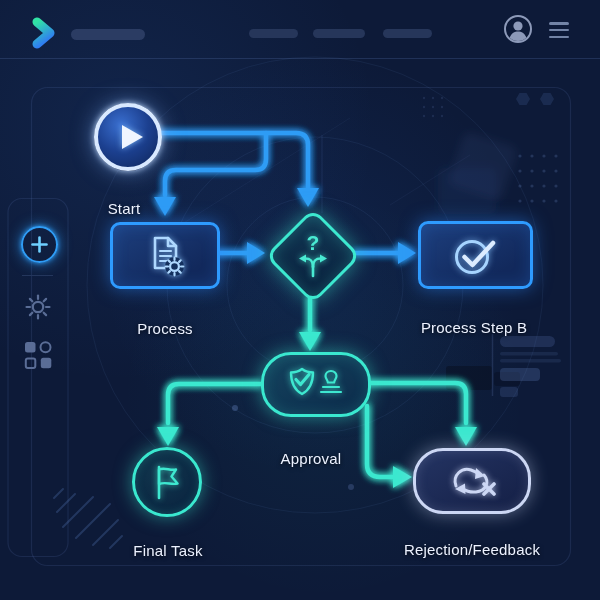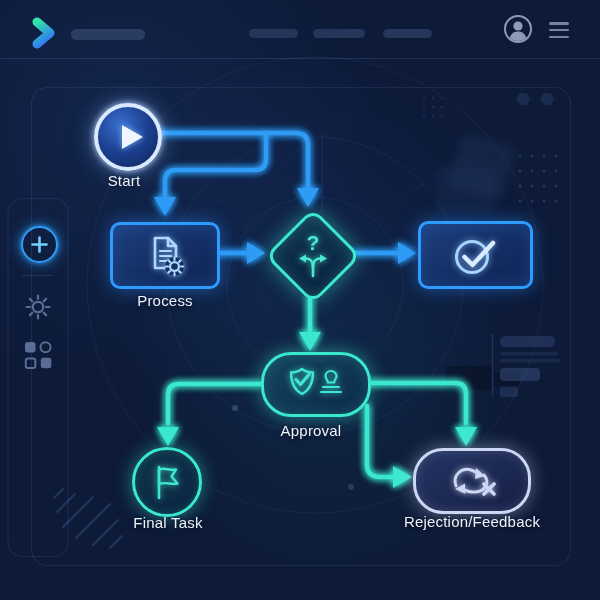--- a/index.html
+++ b/index.html
@@ -55,21 +55,21 @@
     border:3px solid #3ae8cf;background:radial-gradient(circle at 40% 35%,#11374e,#0a2440 75%);
     box-shadow:0 0 18px rgba(58,232,207,.5),inset 0 0 10px rgba(58,232,207,.22);}
   #n-reject{left:413px;top:448px;width:112px;height:60px;border-radius:30px;
     border:3px solid #ccd7f4;background:linear-gradient(150deg,#243463,#141f45);
     box-shadow:0 0 18px rgba(200,212,245,.45),inset 0 0 12px rgba(200,212,245,.18);}
   .icon-glow-b{filter:drop-shadow(0 0 3px rgba(140,200,255,.8));}
   .icon-glow-c{filter:drop-shadow(0 0 3px rgba(70,235,210,.8));}
   .icon-glow-w{filter:drop-shadow(0 0 3px rgba(205,215,245,.8));}
   
   .lbl{position:absolute;z-index:4;color:#edf2ff;font-size:15px;letter-spacing:.2px;
-    text-align:center;text-shadow:0 1px 4px rgba(0,0,0,.75);}
+    text-align:center;text-shadow:0 1px 4px rgba(0,0,0,.75);margin-top:28px;}
 </style>
 </head>
 <body>
 
 <div id="app">
 
   <svg id="bgdeco" width="600" height="600">
     <defs>
       <filter id="soft" x="-50%" y="-50%" width="200%" height="200%">
         <feGaussianBlur stdDeviation="4"></feGaussianBlur>
@@ -328,17 +328,18 @@
       <polygon points="15,30 25,24.5 25.5,35" fill="#ccd7f4"></polygon>
       <g stroke="#ccd7f4" stroke-width="3.6" stroke-linecap="round">
         <line x1="44" y1="25" x2="54" y2="35"></line>
           <line x1="54" y1="25" x2="44" y2="35"></line>
       </g>
     </svg>
   </div>
 
   <div class="lbl" style="left:84px;top:172px;width:80px;">Start</div>
   <div class="lbl" style="left:105px;top:292px;width:120px;">Process</div>
+  <div class="lbl" style="left:394px;top:291px;width:160px;">Process Step B</div>
   <div class="lbl" style="left:251px;top:422px;width:120px;">Approval</div>
   <div class="lbl" style="left:392px;top:513px;width:160px;">Rejection/Feedback</div>
   <div class="lbl" style="left:108px;top:514px;width:120px;">Final Task</div>
 
 </div>
 
 </body></html>

